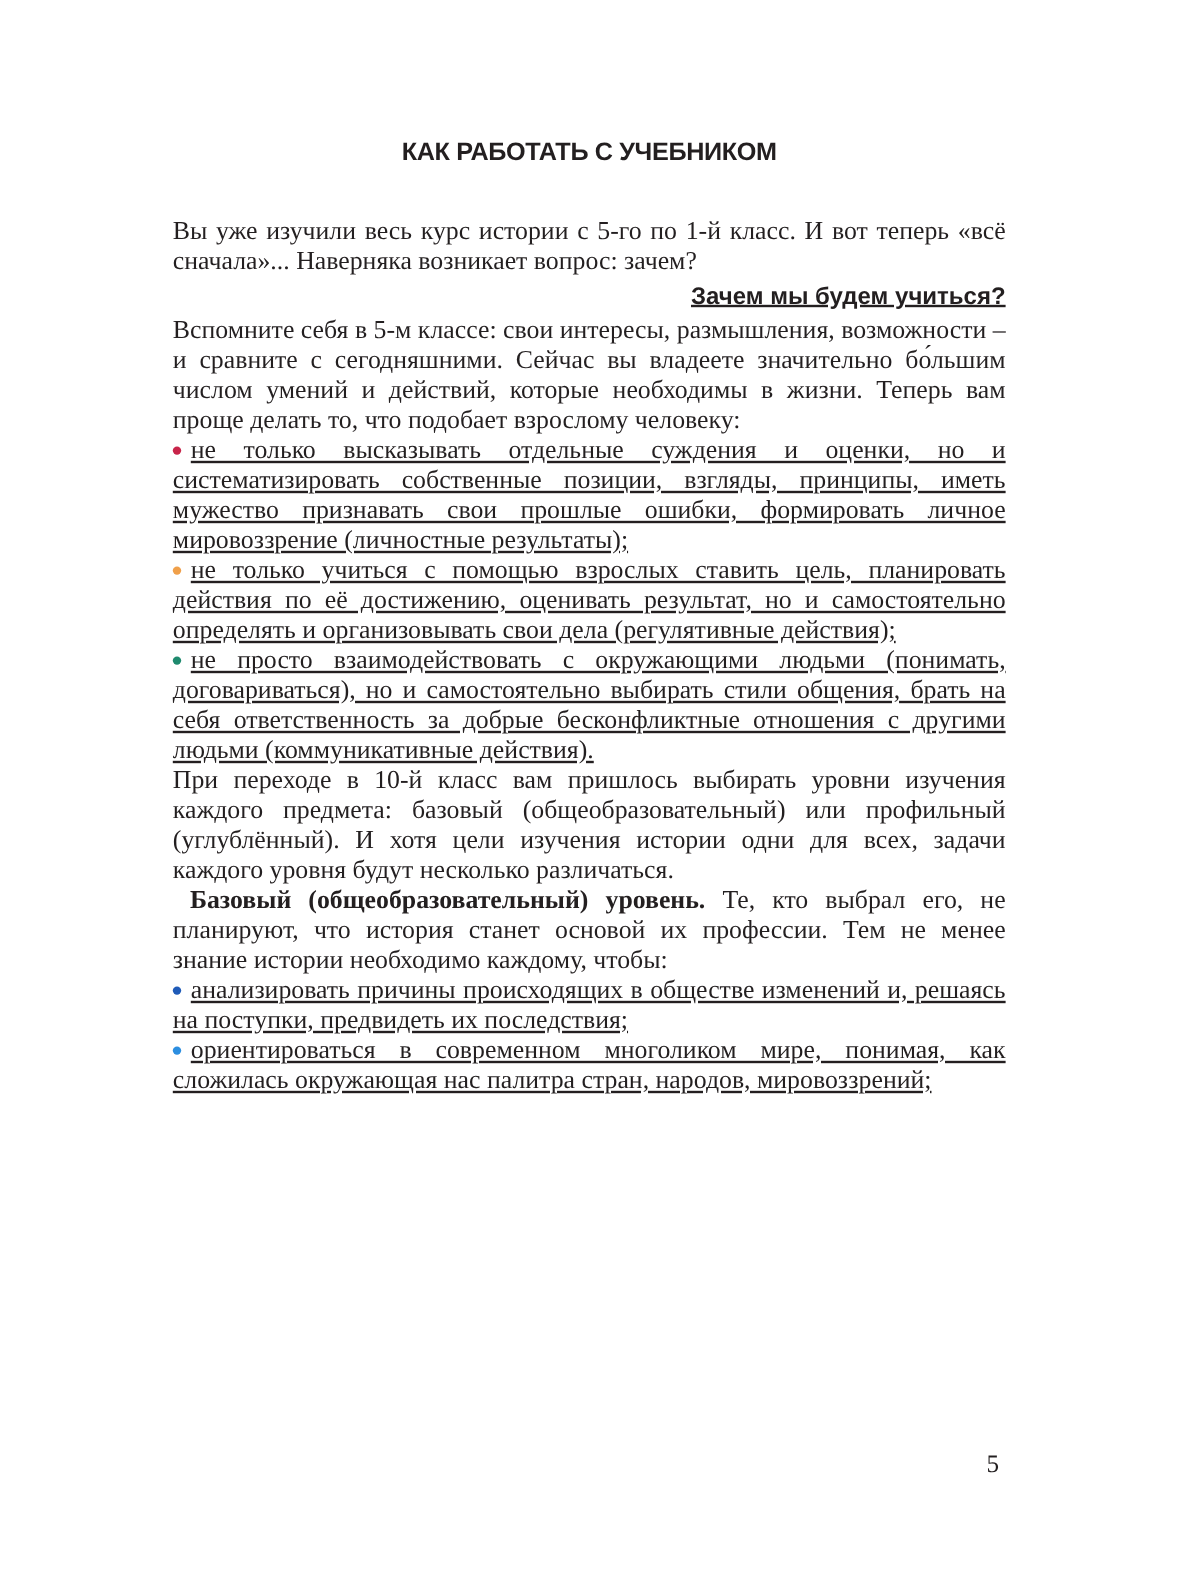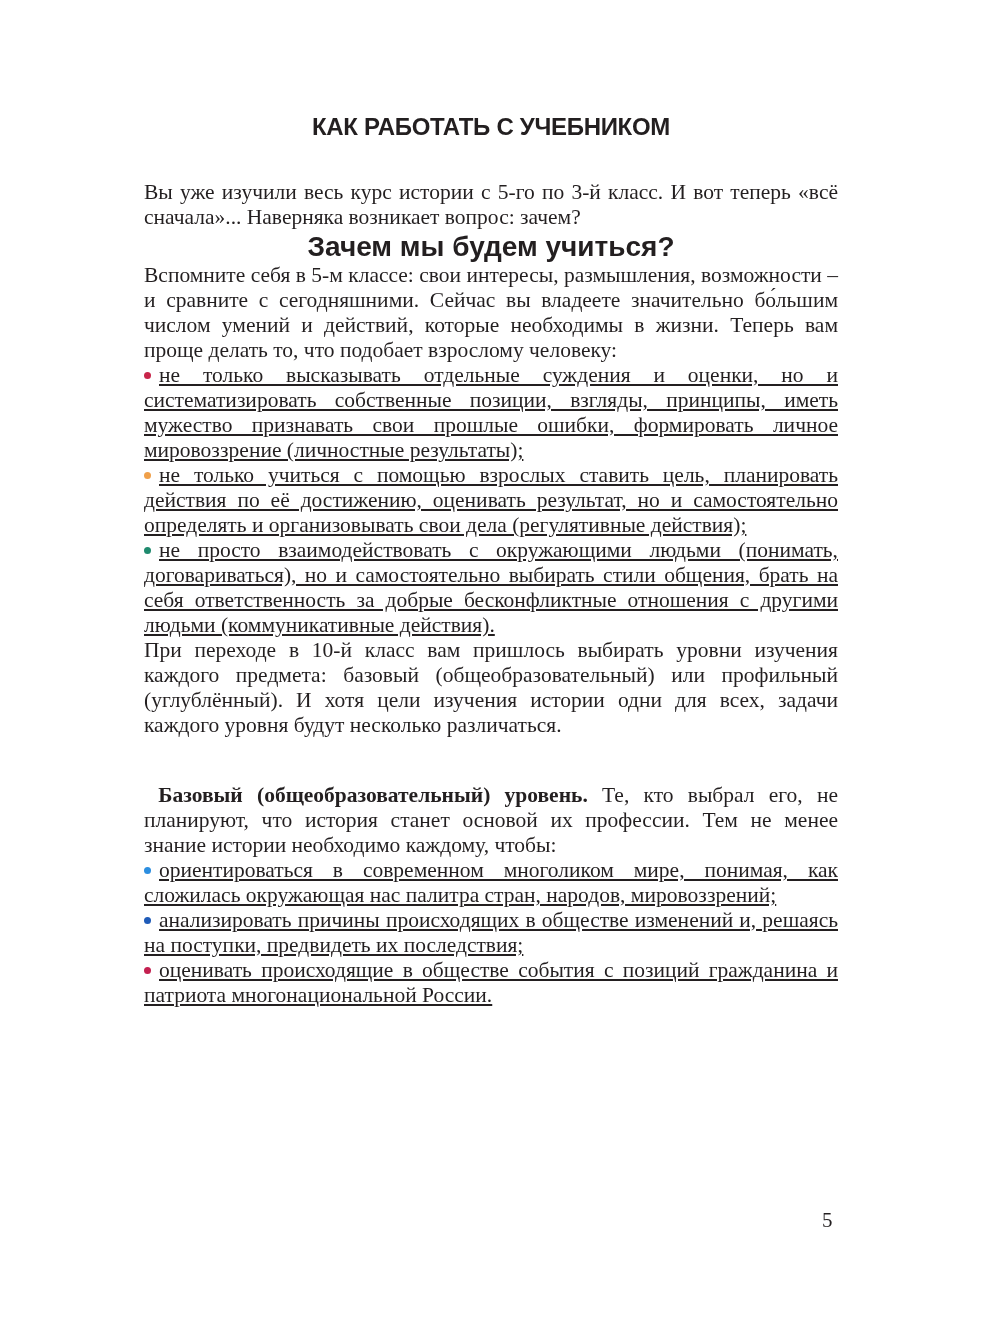--- a/index.html
+++ b/index.html
@@ -1,59 +1,58 @@
 <!DOCTYPE html>
 <html><head>
 <meta charset="utf-8">
 <style>
   html, body { margin: 0; padding: 0; background: #ffffff; }
   body { width: 985px; height: 1329px; position: relative; overflow: hidden; }
   .page { position: absolute; left: 144px; top: 0; width: 694px; color: #231f20;
     font-family: "Liberation Serif", "DejaVu Serif", serif; font-size: 21.5px; line-height: 25px; }
   .title { position: absolute; top: 114px; left: 0; width: 694px; text-align: center;
-    font-family: "Liberation Sans", "DejaVu Sans", sans-serif; font-weight: bold; font-size: 24px;
+    font-family: "Liberation Sans", "DejaVu Sans", sans-serif; font-weight: bold; font-size: 21px;
     letter-spacing: -0.3px; }
-  .subtitle { text-align: center; font-family: "Liberation Sans", "DejaVu Sans", sans-serif;
-    font-weight: bold; font-size: 28px; margin: 4px 0 3px 0; line-height: 26px; }
+  .subtitle { text-align: right; font-family: "Liberation Sans", "DejaVu Sans", sans-serif;
+    font-weight: bold; font-size: 20px; margin: 4px 0 3px 0; line-height: 26px; text-decoration: underline; }
   .body { position: absolute; top: 180px; left: 0; width: 694px; }
   p { margin: 0; text-align: justify; text-indent: 0; }
   .pi { display: inline-block; width: 0; }
   .item { text-align: justify; text-decoration: underline; }
   .bullet { display: inline-block; width: 7px; height: 7px; border-radius: 50%; margin-right: 8px;
     vertical-align: middle; position: relative; top: -2px; }
   .bold { font-weight: bold; }
   .pagenum { position: absolute; left: 822px; top: 1208px; font-family: "Liberation Serif", serif;
     font-size: 21px; color: #231f20; }
 </style>
 </head>
 <body>
 
 <div class="page">
   <div class="title">КАК РАБОТАТЬ С УЧЕБНИКОМ</div>
 
   <div class="body">
-    <p style="text-indent: 0px; padding-left: 0px;"><span style="display: inline-block; width: 0px;"></span><span class="pi" style="width:0"></span><span style="display:inline-block;width:0"></span><span style="display:inline; padding-left:0;">Вы уже изучили весь курс истории с 5-го по 3-й класс. И вот теперь «всё сначала»... Наверняка возникает вопрос: зачем?</span></p>
+    <p style="text-indent: 0px; padding-left: 0px;"><span style="display: inline-block; width: 0px;"></span><span class="pi" style="width:0"></span><span style="display:inline-block;width:0"></span><span style="display:inline; padding-left:0;">Вы уже изучили весь курс истории с 5-го по 1-й класс. И вот теперь «всё сначала»... Наверняка возникает вопрос: зачем?</span></p>
 
     <div class="subtitle">Зачем мы будем учиться?</div>
 
     <p style="text-indent: 0px; padding-left: 0px;"><span style="display: inline-block; width: 0px;"></span>Вспомните себя в 5-м классе: свои интересы, размышления, возможности – и сравните с сегодняшними. Сейчас вы владеете значительно бо́льшим числом умений и действий, которые необходимы в жизни. Теперь вам проще делать то, что подобает взрослому человеку:</p>
 
     <div id="list1">
         <p class="item" style="text-indent: 0px; padding-left: 0px;"><span style="display: inline-block; width: 0px;"></span><span class="bullet" style="background: rgb(200, 37, 74);"></span><span>не только высказывать отдельные суждения и оценки, но и систематизировать собственные позиции, взгляды, принципы, иметь мужество признавать свои прошлые ошибки, формировать личное мировоззрение (личностные результаты);</span></p>
         <p class="item" style="text-indent: 0px; padding-left: 0px;"><span style="display: inline-block; width: 0px;"></span><span class="bullet" style="background: rgb(240, 160, 74);"></span><span>не только учиться с помощью взрослых ставить цель, планировать действия по её достижению, оценивать результат, но и самостоятельно определять и организовывать свои дела (регулятивные действия);</span></p>
         <p class="item" style="text-indent: 0px; padding-left: 0px;"><span style="display: inline-block; width: 0px;"></span><span class="bullet" style="background: rgb(31, 138, 110);"></span><span>не просто взаимодействовать с окружающими людьми (понимать, договариваться), но и самостоятельно выбирать стили общения, брать на себя ответственность за добрые бесконфликтные отношения с другими людьми (коммуникативные действия).</span></p>
       </div>
 
     <p style="text-indent: 0px; padding-left: 0px;"><span style="display: inline-block; width: 0px;"></span>При переходе в 10-й класс вам пришлось выбирать уровни изучения каждого предмета: базовый (общеобразовательный) или профильный (углублённый). И хотя цели изучения истории одни для всех, задачи каждого уровня будут несколько различаться.</p>
 
-    <p style="text-indent: 0px; padding-left: 0px; margin-top: 45px;"><span style="display: inline-block; width: 0px;"></span>
+    <p style="text-indent: 0px; padding-left: 0px;"><span style="display: inline-block; width: 0px;"></span>
       <span class="bold">Базовый (общеобразовательный) уровень.</span><span> Те, кто выбрал его, не планируют, что история станет основой их профессии. Тем не менее знание истории необходимо каждому, чтобы:</span>
     </p>
 
     <div id="list2">
+        <p class="item" style="text-indent: 0px; padding-left: 0px;"><span style="display: inline-block; width: 0px;"></span><span class="bullet" style="background: rgb(31, 91, 184);"></span><span>анализировать причины происходящих в обществе изменений и, решаясь на поступки, предвидеть их последствия;</span></p>
         <p class="item" style="text-indent: 0px; padding-left: 0px;"><span style="display: inline-block; width: 0px;"></span><span class="bullet" style="background: rgb(44, 142, 224);"></span><span>ориентироваться в современном многоликом мире, понимая, как сложилась окружающая нас палитра стран, народов, мировоззрений;</span></p>
-        <p class="item" style="text-indent: 0px; padding-left: 0px;"><span style="display: inline-block; width: 0px;"></span><span class="bullet" style="background: rgb(31, 91, 184);"></span><span>анализировать причины происходящих в обществе изменений и, решаясь на поступки, предвидеть их последствия;</span></p>
-        <p class="item" style="text-indent: 0px; padding-left: 0px;"><span style="display: inline-block; width: 0px;"></span><span class="bullet" style="background: rgb(196, 32, 80);"></span><span>оценивать происходящие в обществе события с позиций гражданина и патриота многонациональной России.</span></p>
       </div>
   </div>
 
   <div class="pagenum" style="left:678px">5</div>
 </div>
 
 </body></html>

